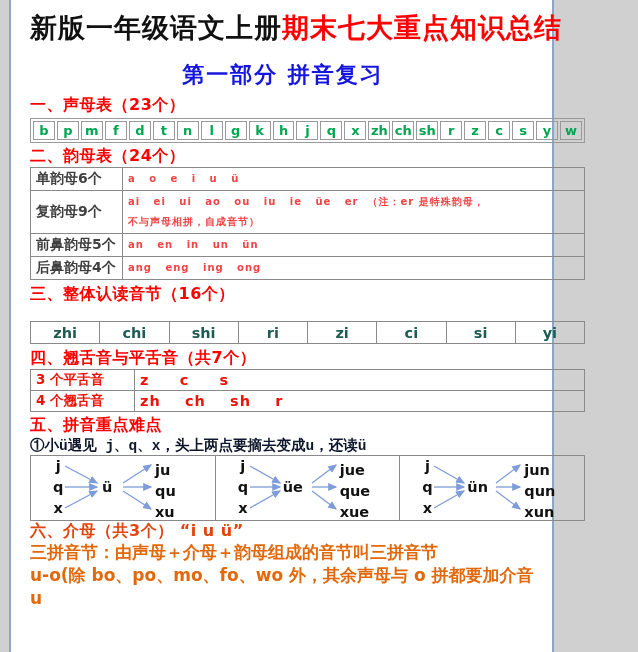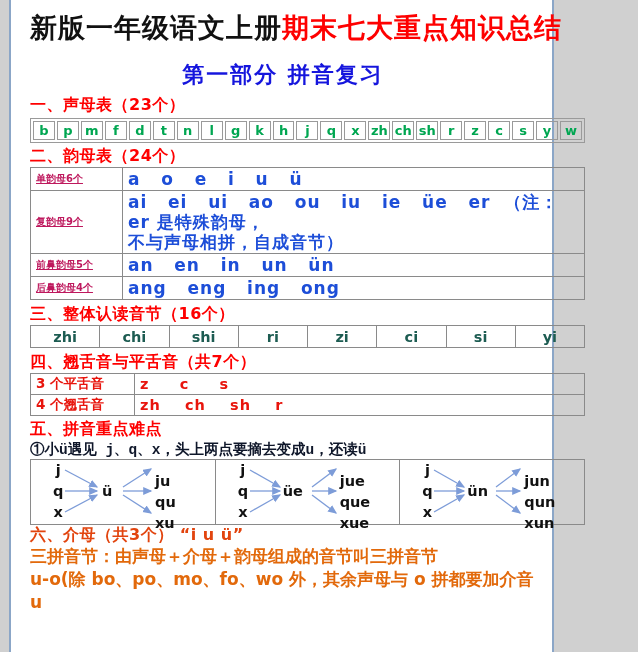--- a/index.html
+++ b/index.html
@@ -28,44 +28,44 @@
 
   
   .t-initials { border-collapse:separate; border-spacing:2px; border:1px solid #9a9a9a; margin-top:4px; }
   .t-initials td {
     border:1px solid #9a9a9a; text-align:center; height:19px;
     color:#00a651; font-weight:bold; font-size:13px; padding:0;
   }
 
   .t-finals { margin-top:2px; border:1px solid #8a8a8a; }
   .t-finals td { border:1px solid #8a8a8a; padding:1px 5px; vertical-align:middle; }
-  .t-finals .lbl { width:92px; color:#be185d; font-weight:bold; font-size:10px;text-decoration:underline; }
-  .t-finals .val { color:#1d4ed8; font-weight:bold; font-size:17px; line-height:20px; white-space:pre-wrap; letter-spacing:1px; }
-
-  .t-syll { margin-top:2px; border:1px solid #8a8a8a; }
+  .t-finals .lbl { width:92px; color:#404040; font-weight:bold; font-size:14px; }
+  .t-finals .val { color:#ef4444; font-weight:bold; font-size:10px; line-height:20px; white-space:pre-wrap; letter-spacing:1px; }
+
+  .t-syll { margin-top:18px; border:1px solid #8a8a8a; }
   .t-syll td { border:1px solid #8a8a8a; text-align:center; height:22px; color:#1d5c52; font-weight:bold; font-size:14.5px; padding:0; }
 
   .t-flat { margin-top:2px; border:1px solid #8a8a8a; }
   .t-flat td { border:1px solid #8a8a8a; padding:1px 5px; height:21px; }
   .t-flat .lbl { width:104px; color:#e8150d; font-weight:bold; font-size:13.5px; }
   .t-flat .val { color:#e8150d; font-weight:bold; font-size:14.5px; white-space:pre; letter-spacing:1px; }
 
   .note-teal { color:#0f172a; font-weight:bold;font-family:Liberation Mono, monospace; }
   .n1 { font-size:14.5px; line-height:18px; margin-top:3px; }
   .n2 { font-size:14.5px; line-height:22px; }
   .block-notes { margin-top:6px; }
 
   .t-diagram { margin-top:0; border:1px solid #8a8a8a; }
   .t-diagram td { border:1px solid #8a8a8a; padding:0; height:64px; }
   .dcell { position:relative; width:100%; height:64px; }
   .dcell .dl, .dcell .dm, .dcell .dr { position:absolute; color:#111; font-weight:bold; font-size:14.5px; line-height:21px; }
   .dcell .dl { left:22px; top:0; text-align:center; }
   .dcell .dl span, .dcell .dr span { display:block; height:21px; }
   .dcell .dm { left:71px; top:21px; }
-  .dcell .dr { left:124px; top:11px; text-align:left; }
+  .dcell .dr { left:124px; top:4px; text-align:left; }
   .dcell svg { position:absolute; left:0; top:0; }
 
   .orange-line { color:#e2690b; font-weight:bold; font-size:17px; line-height:23px; }
 </style>
 </head>
 <body>
 
 <div class="page">
 
   <div class="title">

